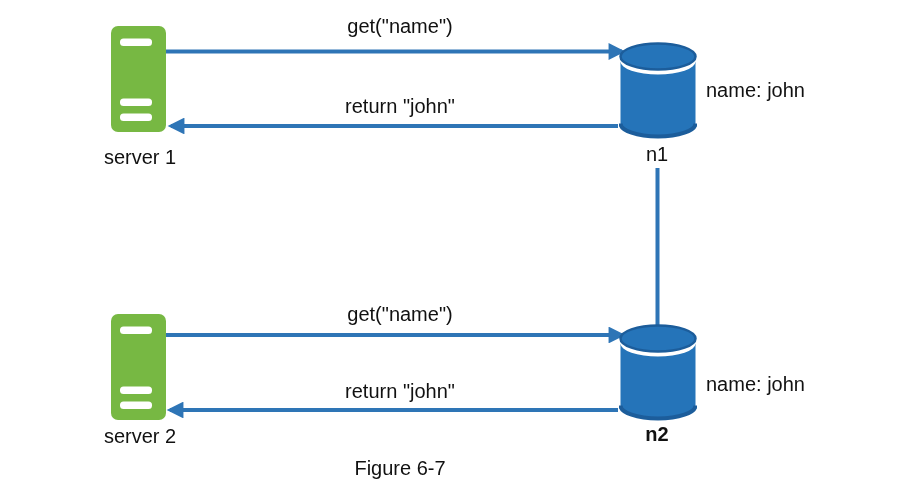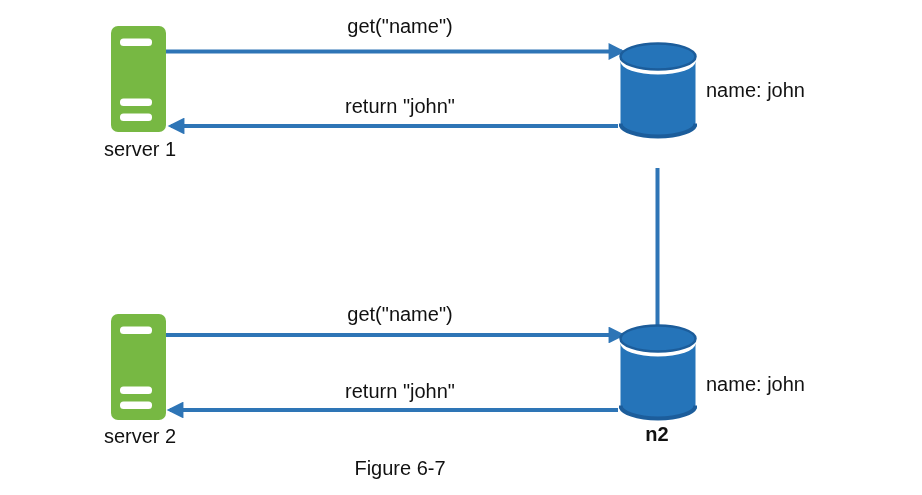--- a/index.html
+++ b/index.html
@@ -48,27 +48,28 @@
 
     <line x1="657.5" y1="168" x2="657.5" y2="331" stroke-width="4" stroke="#2E75B6"></line>
   </svg>
 
   <svg class="node" style="left:110px; top:25px;" width="57" height="108">
     <rect x="1" y="1" width="55" height="106" rx="7" fill="#77B843"></rect>
     <rect x="10" y="13.5" width="32" height="7.5" rx="3.5" fill="#ffffff"></rect>
     <rect x="10" y="73.5" width="32" height="7.5" rx="3.5" fill="#ffffff"></rect>
     <rect x="10" y="88.5" width="32" height="7.5" rx="3.5" fill="#ffffff"></rect>
   </svg>
-  <div class="lbl center" style="left:95px; top:138px; width:90px;">server 1</div>
+  <div class="lbl center" style="left:95px; top:146px; width:90px;">server 1</div>
 
   <svg class="node" style="left:619px; top:42px;" width="78" height="97">
     <path d="M 1.5 19.5 A 37.5 13 0 0 0 76.5 19.5 L 76.5 81.5 A 37.5 13 0 0 1 1.5 81.5 Z" fill="#2574B9"></path>
     <path d="M 1.5 81.5 A 37.5 13 0 0 0 76.5 81.5" fill="none" stroke-width="4" stroke="#1C5D9B"></path>
     <ellipse cx="39" cy="14.5" rx="37.5" ry="13" stroke-width="2.5" fill="#2574B9" stroke="#1C5D9B"></ellipse>
   </svg>
+  <div class="lbl center" style="left:617px; top:143px; width:80px;">n1</div>
   <div class="lbl" style="left:706px; top:79px;">name: john</div>
 
   <div class="lbl center" style="left:280px; top:15px; width:240px;">get("name")</div>
   <div class="lbl center" style="left:280px; top:95px; width:240px;">return "john"</div>
 
   <svg class="node" style="left:110px; top:313px;" width="57" height="108">
     <rect x="1" y="1" width="55" height="106" rx="7" fill="#77B843"></rect>
     <rect x="10" y="13.5" width="32" height="7.5" rx="3.5" fill="#ffffff"></rect>
     <rect x="10" y="73.5" width="32" height="7.5" rx="3.5" fill="#ffffff"></rect>
     <rect x="10" y="88.5" width="32" height="7.5" rx="3.5" fill="#ffffff"></rect>

